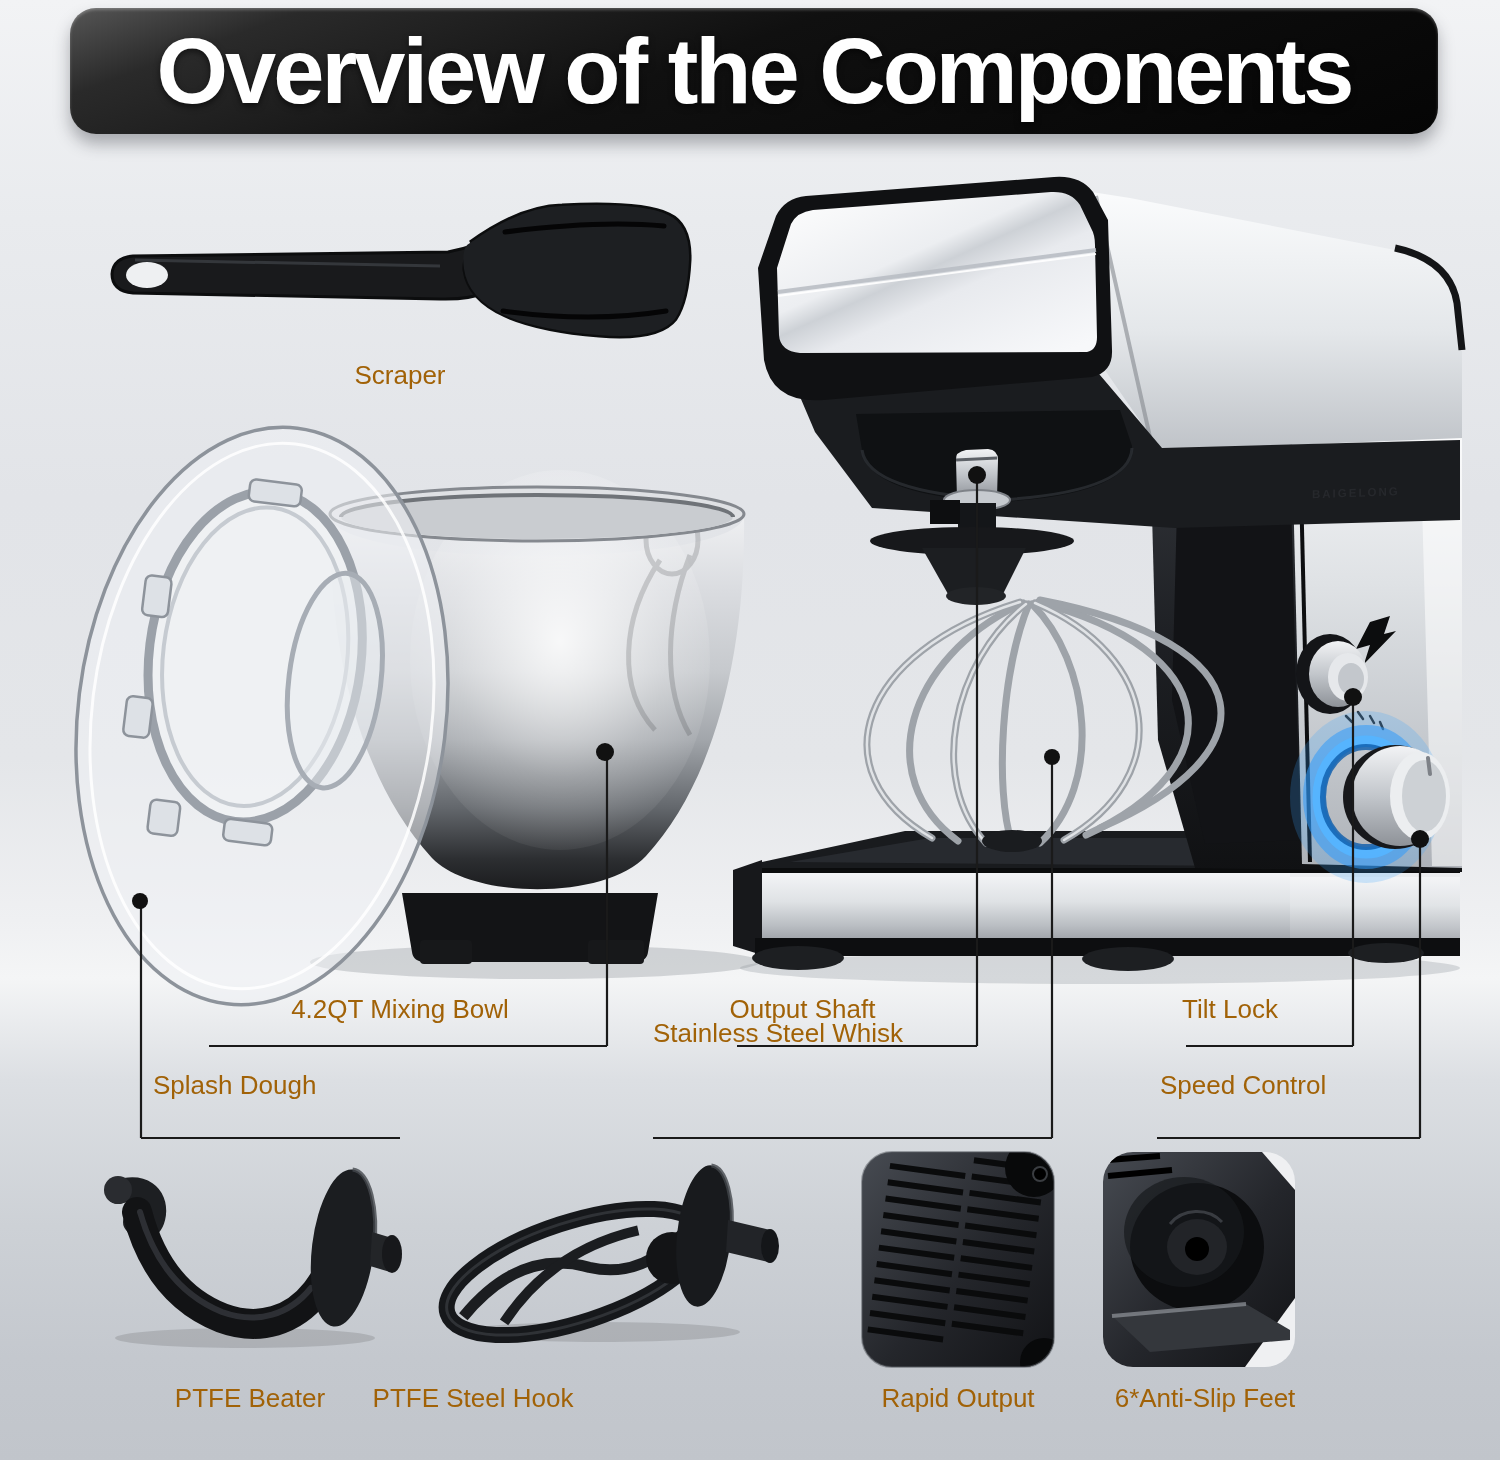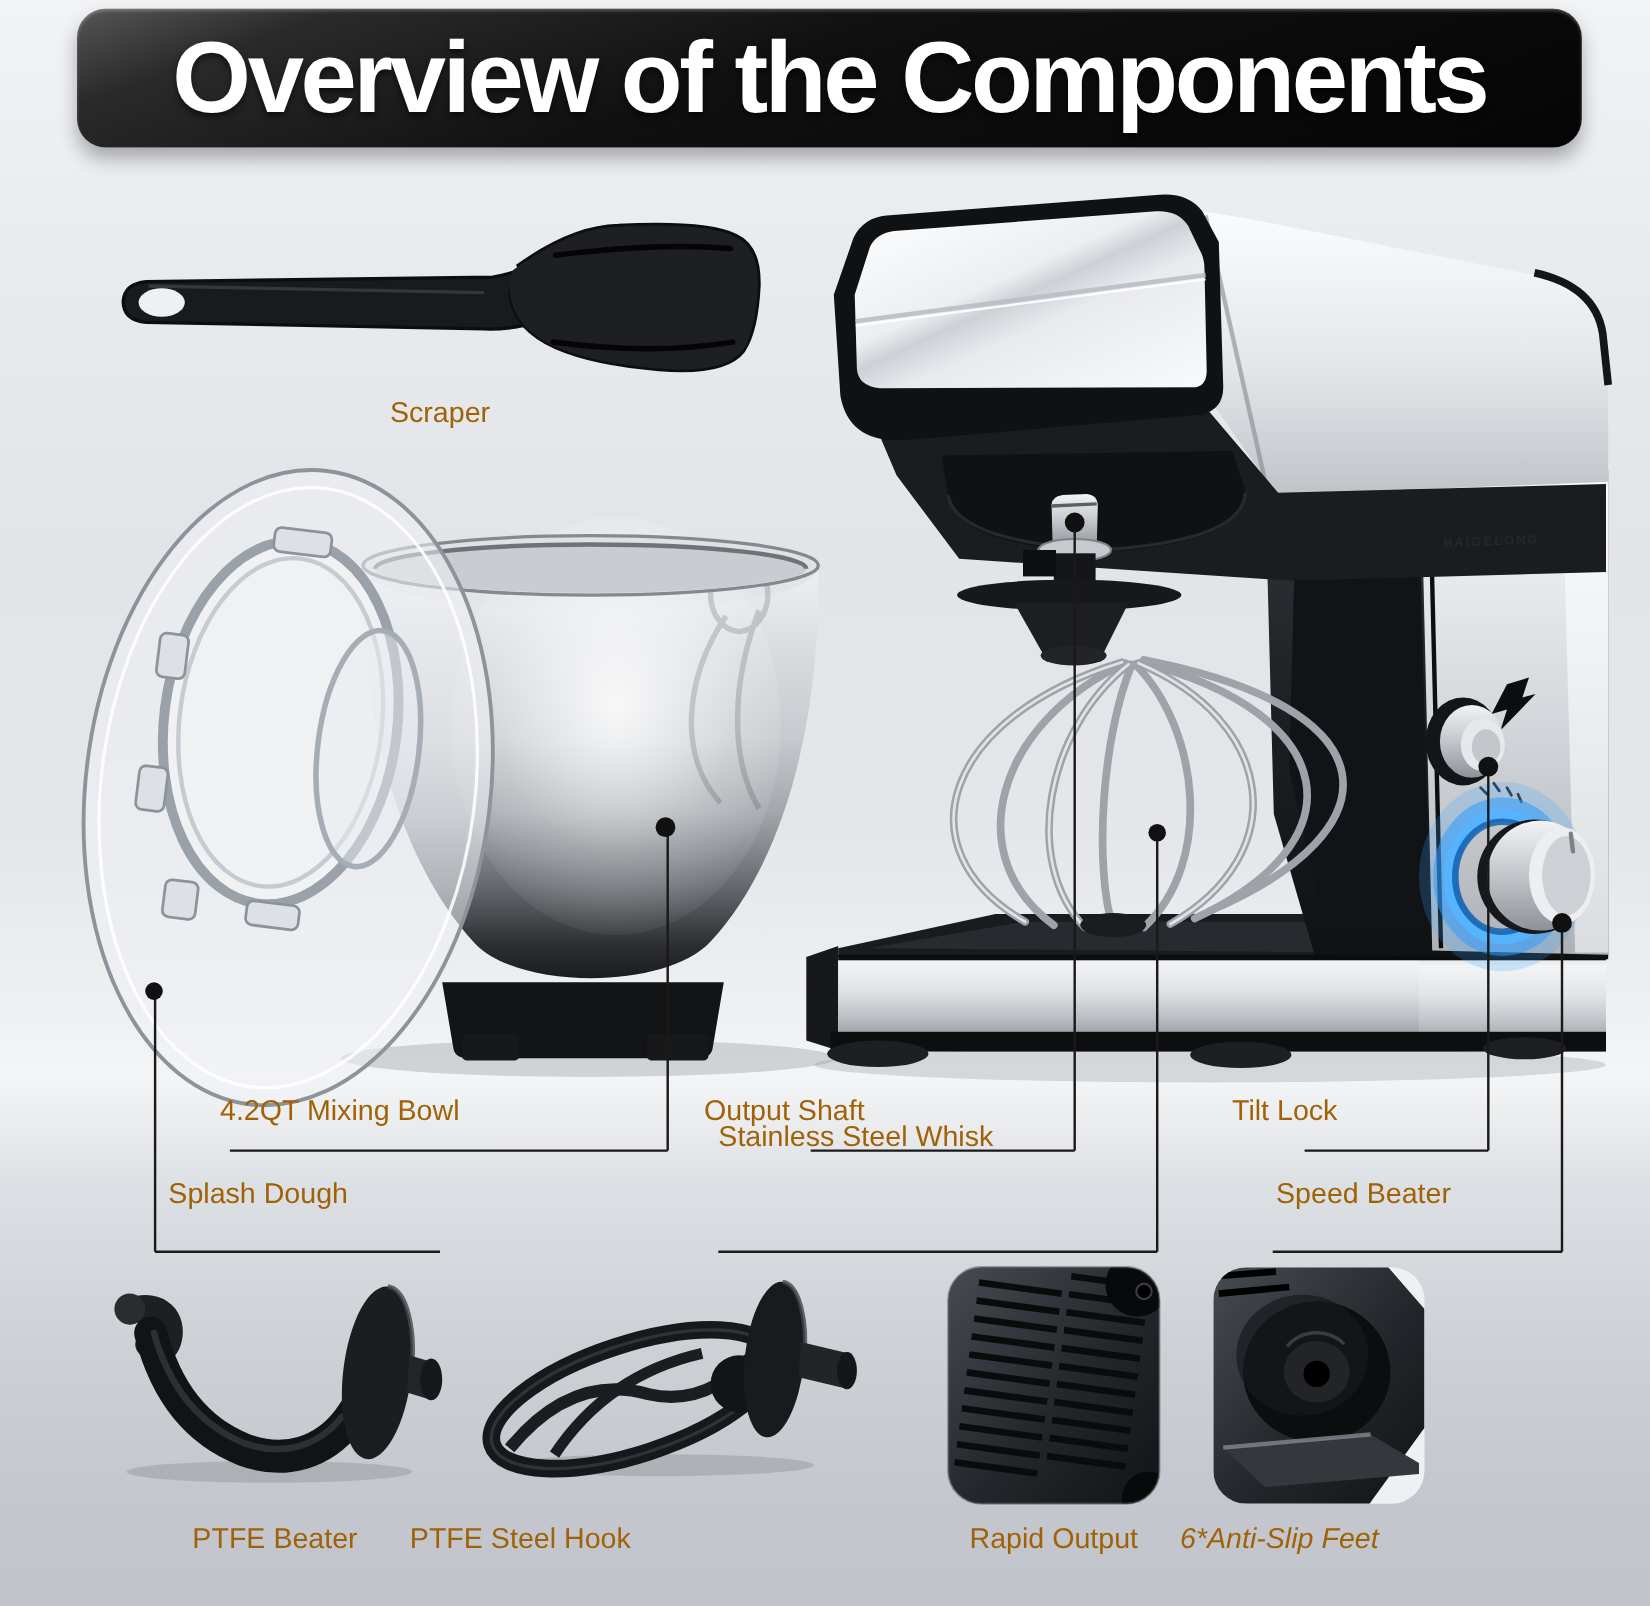--- a/index.html
+++ b/index.html
@@ -21,21 +21,21 @@
     display:flex;align-items:center;justify-content:center;
   }
   .banner h1{
     margin:0;color:#ffffff;font-size:92px;font-weight:700;letter-spacing:-3px;
     text-shadow:0 3px 6px rgba(0,0,0,.55);white-space:nowrap;
   }
   .callout{
     position:absolute;color:#a16207;font-size:26px;line-height:1.05;
     white-space:nowrap;
   }
-  .t-right{text-align:left;}
+  .t-right{text-align:center;}
   .t-left{text-align:left;}
   .t-center{text-align:center;}
   .brand{
     position:absolute;left:1312px;top:486px;width:130px;
     font-size:11.5px;font-weight:700;letter-spacing:2px;color:#26282c;
     transform:skewY(-2deg);
   }
 </style>
 </head>
 <body>
@@ -355,23 +355,23 @@
 <div class="callout t-right" style="left:200px;top:996px;width:400px;">4.2QT Mixing Bowl</div>
 
 <div class="callout t-left" style="left:153px;top:1072px;width:330px;">Splash Dough</div>
 
 <div class="callout t-right" style="left:640px;top:996px;width:325px;">Output Shaft</div>
 
 <div class="callout t-left" style="left:653px;top:1020px;width:420px;">Stainless Steel Whisk</div>
 
 <div class="callout t-right" style="left:1120px;top:996px;width:220px;">Tilt Lock</div>
 
-<div class="callout t-left" style="left:1160px;top:1072px;width:280px;">Speed Beater</div>
+<div class="callout t-left" style="left:1160px;top:1072px;width:280px;">Speed Control</div>
 
 <div class="callout t-center" style="left:90px;top:1385px;width:320px;">PTFE Beater</div>
 
 <div class="callout t-center" style="left:308px;top:1385px;width:330px;">PTFE Steel Hook</div>
 
 <div class="callout t-center" style="left:798px;top:1385px;width:320px;">Rapid Output</div>
 
-<div class="callout t-center" style="left:998px;top:1385px;width:330px;font-style:italic;">6*Anti-Slip Feet</div>
+<div class="callout t-center" style="left:1040px;top:1385px;width:330px;">6*Anti-Slip Feet</div>
 
 </div>
 
 </body></html>

